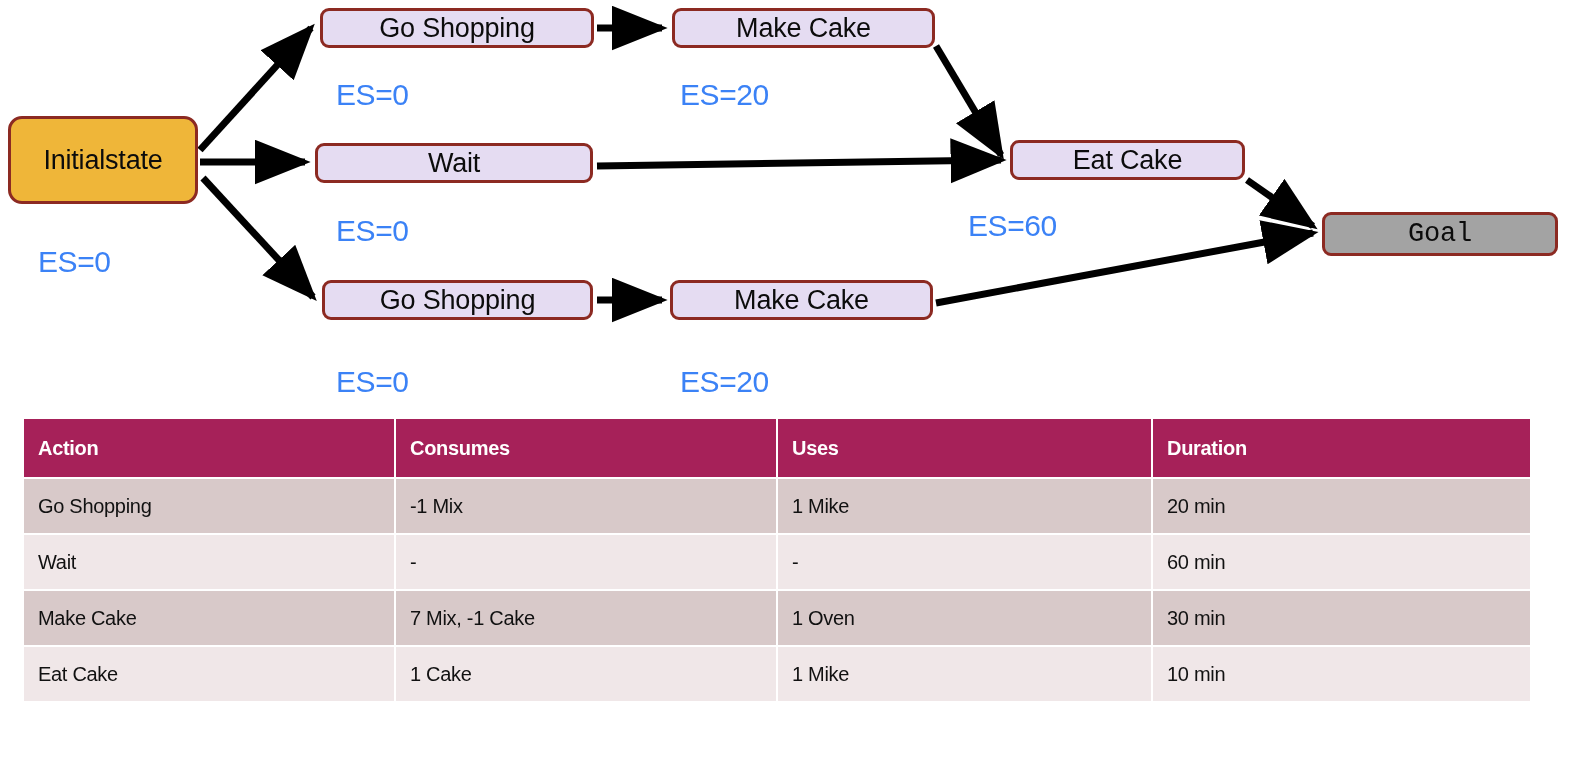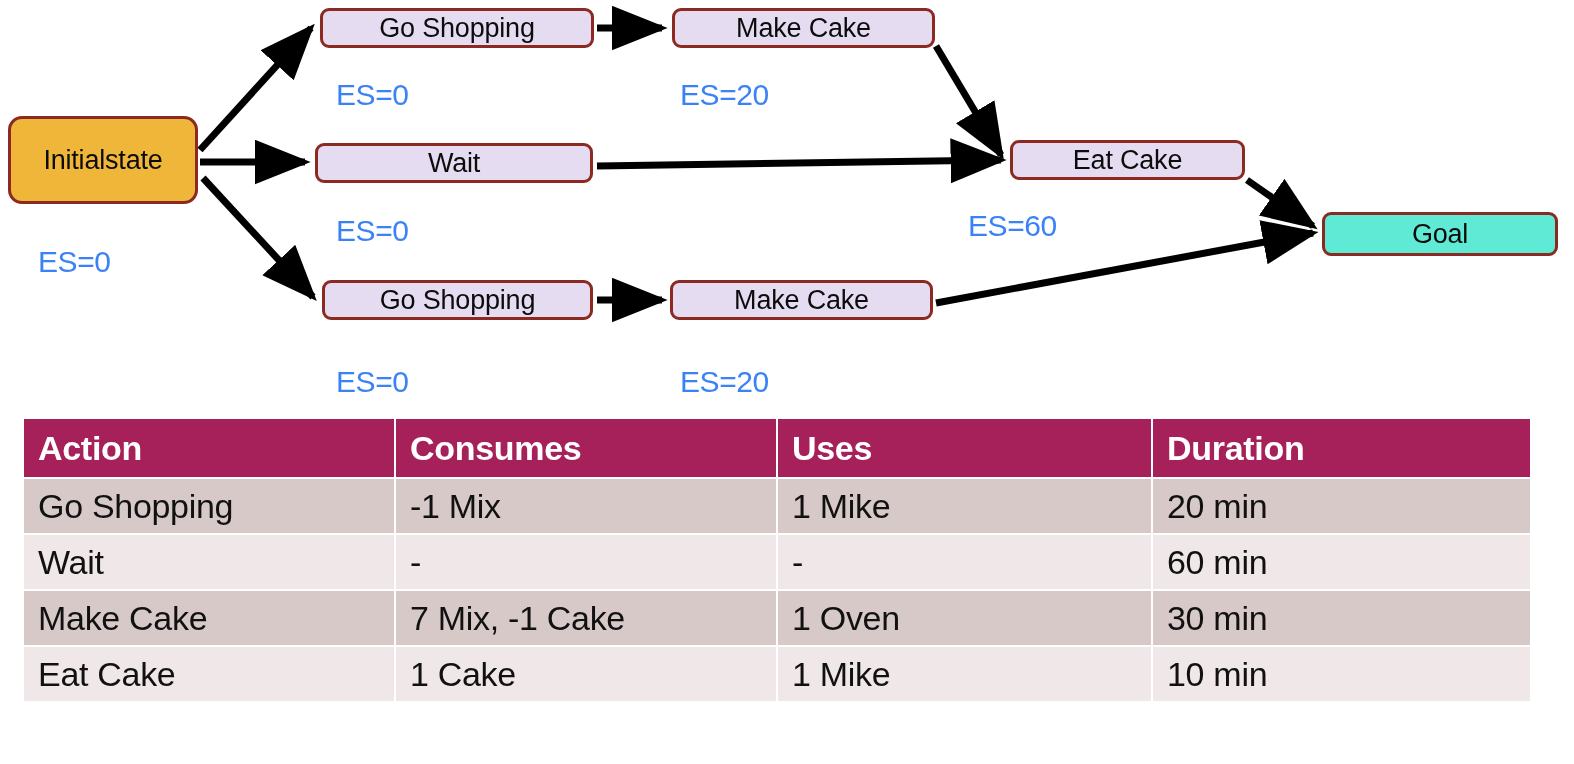--- a/index.html
+++ b/index.html
@@ -51,21 +51,22 @@
   .node.action {
     background: #E5DCF2;
   }
   .node.initial {
     background: #EFB639;
     border-radius: 14px;
     border-color: #8C2A22;
     flex-direction: row;
   }
   .node.goal {
-    background: #5eead4;
+    background: #a3a3a3;
+    font-family: Liberation Mono, monospace;
   }
 
   .es-label {
     position: absolute;
     font-family: "Liberation Sans", sans-serif;
     font-size: 30px;
     color: #3b82f6;
     white-space: nowrap;
     letter-spacing: -0.4px;
     z-index: 2;
@@ -78,21 +79,21 @@
     top: 417px;
     width: 1500px;
     border-collapse: separate;
     border-spacing: 2px 2px;
     table-layout: fixed;
     font-family: "Liberation Sans", sans-serif;
   }
   #action-table th, #action-table td {
     text-align: left;
     padding: 6px 14px;
-    font-size: 34px;
+    font-size: 20px;
     letter-spacing: -0.3px;
     color: #111111;
     font-weight: normal;
     height: 54px;
     box-sizing: border-box;
     overflow: hidden;
     white-space: nowrap;
   }
   #action-table th {
     background: #A62159;

